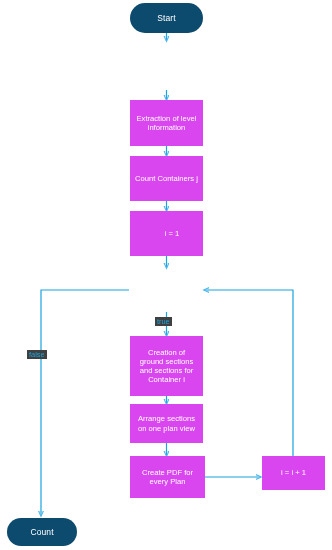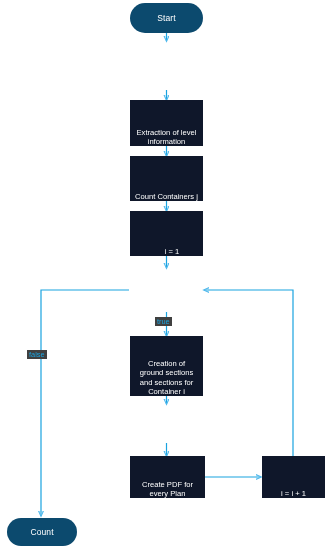--- a/index.html
+++ b/index.html
@@ -42,23 +42,22 @@
     -webkit-clip-path:polygon(14% 0,100% 0,86% 100%,0 100%);
     clip-path:polygon(14% 0,100% 0,86% 100%,0 100%);
   }
   .io-label{
     position:absolute;inset:0;
     display:flex;align-items:center;justify-content:center;
     text-align:center;color:#ffffff;font-size:7.6px;line-height:1.32;
     white-space:pre-line;
   }
   .process{
-    background:#0f172a;
+    background:#d946ef;
     font-size:7.6px;
-    align-items:flex-end;
   }
   .decision-wrap{
     position:absolute;
     z-index:3;
   }
   .decision-shape{
     position:absolute;inset:0;
     background:#F50B69;
     -webkit-clip-path:polygon(50% 0,100% 50%,50% 100%,0 50%);
     clip-path:polygon(50% 0,100% 50%,50% 100%,0 50%);
@@ -146,27 +145,31 @@
 
   <div class="edge-label" style="left:27px;top:350px;">false</div>
 
   <div class="node process" style="left:130px;top:336px;width:73px;height:60px;">
     <span>Creation of
 ground sections
 and sections for
 Container i</span>
   </div>
 
+  <div class="node process" style="left:130px;top:404px;width:73px;height:39px;">
+    <span>Arrange sections
+on one plan view</span>
+  </div>
 
   <div class="node process" style="left:130px;top:456px;width:75px;height:42px;">
     <span>Create PDF for
 every Plan</span>
   </div>
 
-  <div class="node process" style="left:262px;top:456px;width:63px;height:42px;">
+  <div class="node process" style="left:262px;top:456px;width:63px;height:34px;">
     <span>i = i + 1</span>
   </div>
 
   <div class="node terminal" style="left:7px;top:518px;width:70px;height:28px;">
     <span>Count</span>
   </div>
 
 </div>
 
 </body></html>

